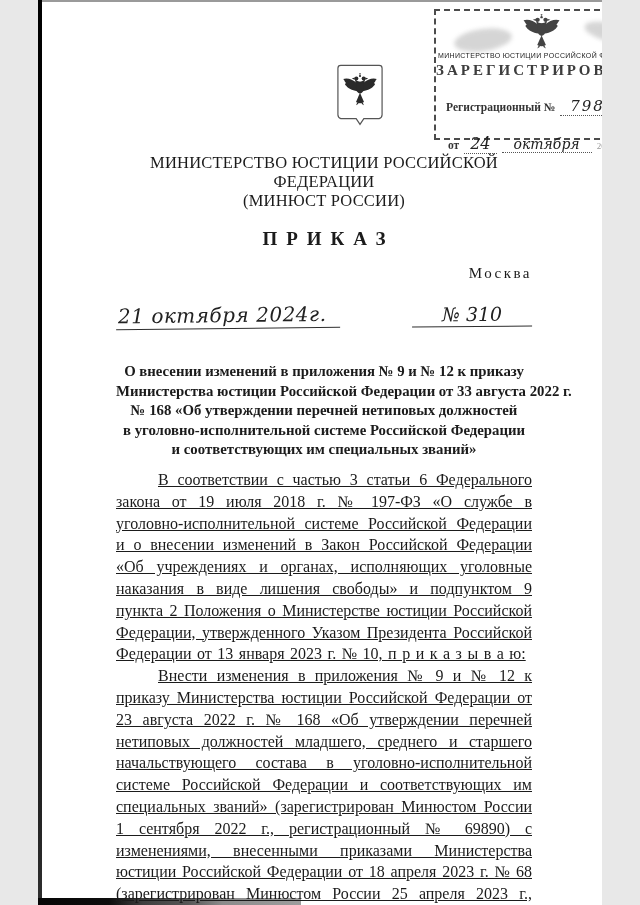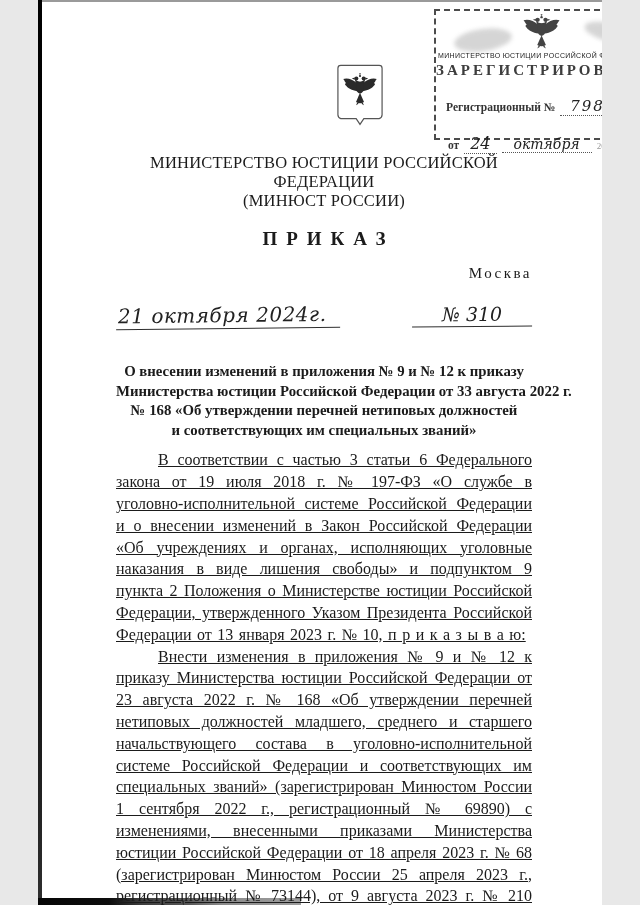--- a/index.html
+++ b/index.html
@@ -140,20 +140,21 @@
 
     <div class="date-row">
       <span class="hw hw-date">21 октября 2024г.</span>
       <span class="hw hw-num">№ 310</span>
     </div>
 
     <div class="subject">
       <div>О внесении изменений в приложения № 9 и № 12 к приказу</div>
       <div>Министерства юстиции Российской Федерации от 33 августа 2022 г.</div>
       <div>№ 168 «Об утверждении перечней нетиповых должностей</div>
+      <div>в уголовно-исполнительной системе Российской Федерации</div>
       <div>и соответствующих им специальных званий»</div>
     </div>
 
     <div class="body-text">
       <p>В соответствии с частью 3 статьи 6 Федерального закона от 19 июля 2018 г. № 197-ФЗ «О службе в уголовно-исполнительной системе Российской Федерации и о внесении изменений в Закон Российской Федерации «Об учреждениях и органах, исполняющих уголовные наказания в виде лишения свободы» и подпунктом 9 пункта 2 Положения о Министерстве юстиции Российской Федерации, утвержденного Указом Президента Российской Федерации от 13 января 2023 г. № 10, п р и к а з ы в а ю:</p>
       <p>Внести изменения в приложения № 9 и № 12 к приказу Министерства юстиции Российской Федерации от 23 августа 2022 г. № 168 «Об утверждении перечней нетиповых должностей младшего, среднего и старшего начальствующего состава в уголовно-исполнительной системе Российской Федерации и соответствующих им специальных званий» (зарегистрирован Минюстом России 1 сентября 2022 г., регистрационный № 69890) с изменениями, внесенными приказами Министерства юстиции Российской Федерации от 18 апреля 2023 г. № 68 (зарегистрирован Минюстом России 25 апреля 2023 г., регистрационный № 73144), от 9 августа 2023 г. № 210 (зарегистрирован Минюстом России</p>
     </div>
 
   </div>
 </div>

